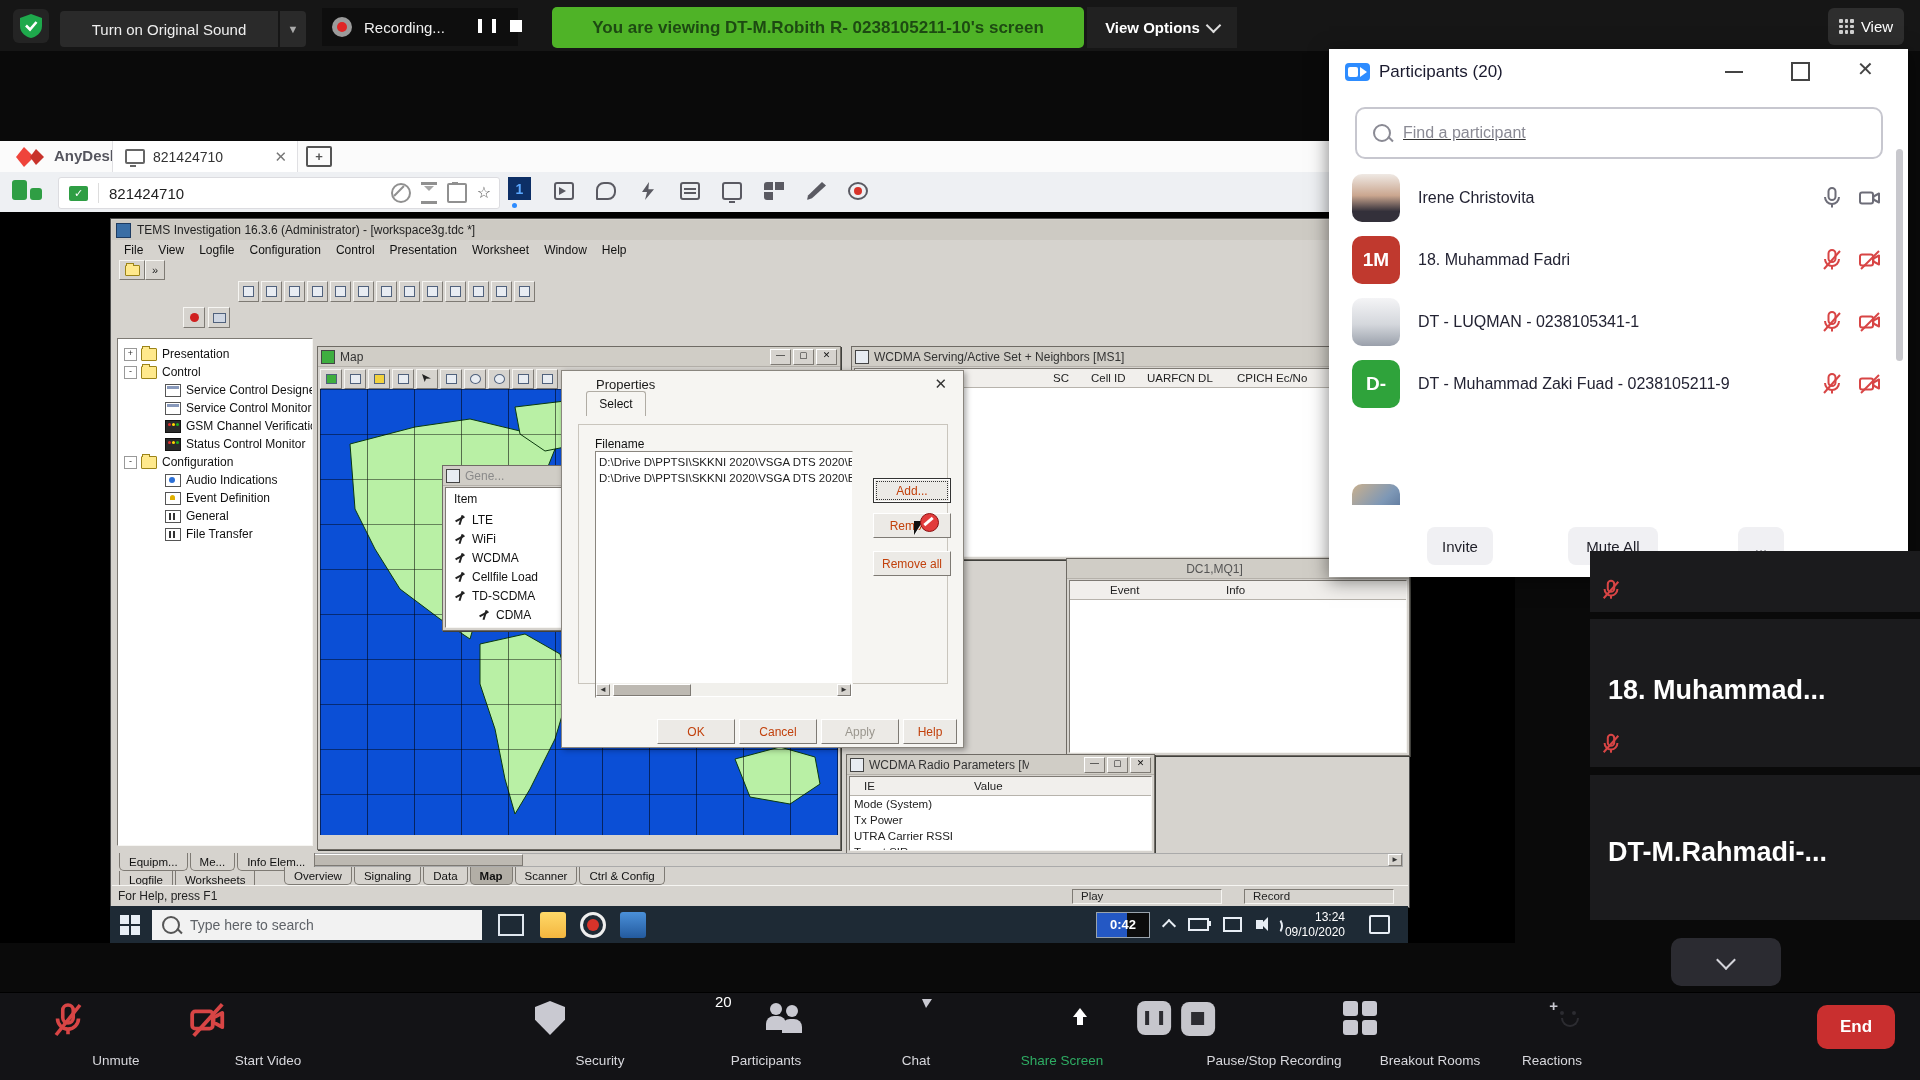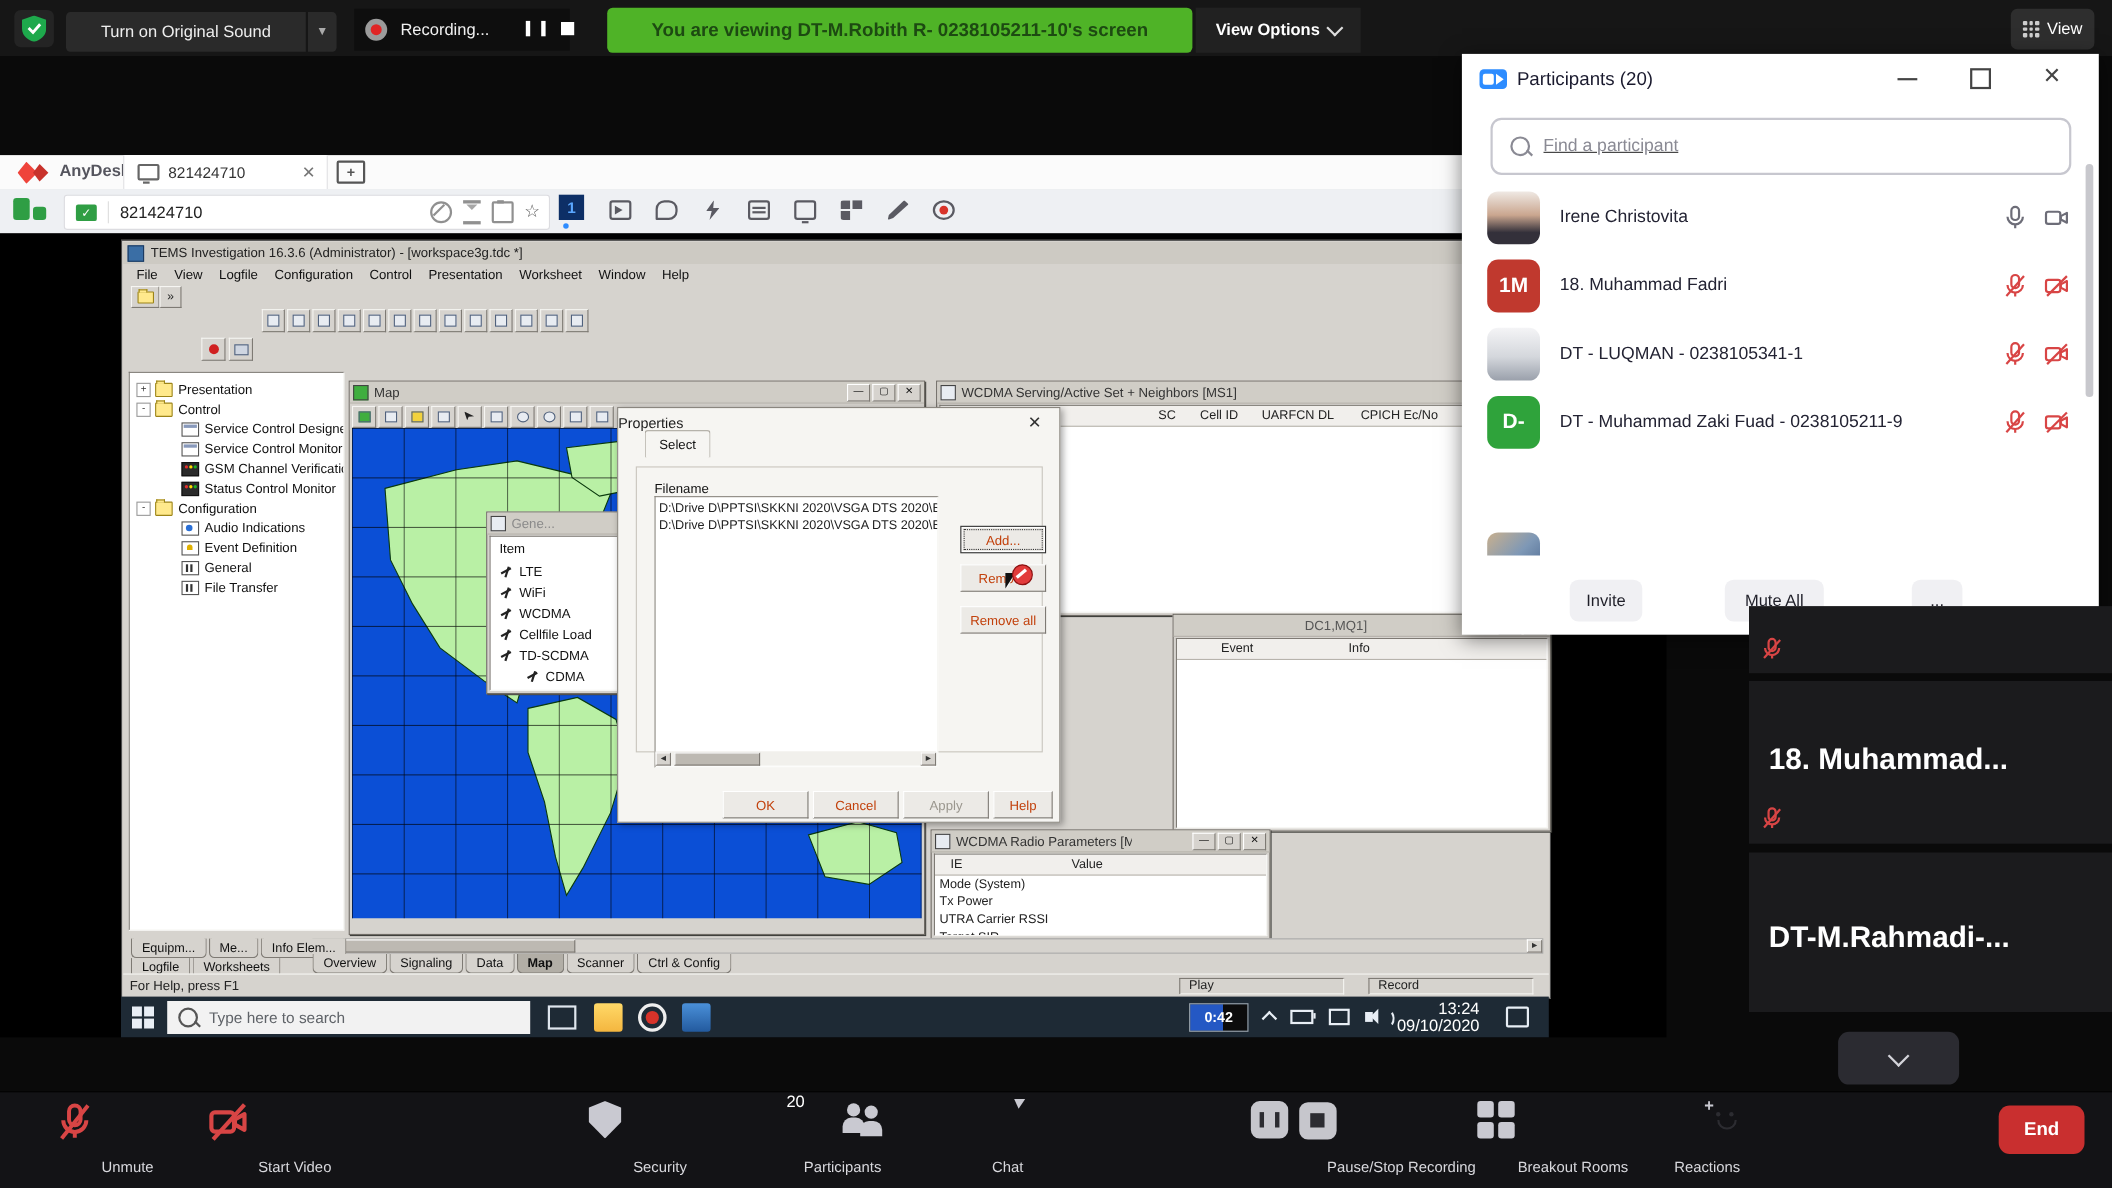--- a/index.html
+++ b/index.html
@@ -163,21 +163,21 @@
   .mico.pointer::after{border:none;background:#222;clip-path:polygon(0 0,100% 55%,45% 60%,30% 100%);}
   .mico.zoom-in::after,.mico.zoom-out::after{border-radius:50%;}
 
   
   .hscroll{position:absolute;height:12px;background:#d6d3ce;border:1px solid #aaa;display:flex;align-items:center;}
   .harrow{width:12px;height:10px;background:#d6d3ce;border:1px solid;border-color:#fff #7e7a74 #7e7a74 #fff;font-size:8px;line-height:9px;text-align:center;color:#333;flex:none;}
   .hthumb{height:10px;background:#bdb9b2;border:1px solid;border-color:#fff #7e7a74 #7e7a74 #fff;}
 
   
   .props{left:561px;top:370px;width:401px;height:376px;background:#f6f5f2;border:1px solid #8a867f;box-shadow:2px 2px 6px rgba(0,0,0,.35);position:absolute;z-index:50;}
-  .props-title{height:26px;display:flex;align-items:center;font-size:13px;color:#1a1a1a;}
+  .props-title{height:26px;display:flex;align-items:center;font-size:13px;color:#1a1a1a;padding-left:22px;margin-left:12px;}
   .props-x{margin-left:auto;margin-right:16px;font-size:15px;color:#333;}
   .props-tab{position:absolute;left:24px;top:20px;width:58px;height:24px;background:#f6f5f2;border:1px solid #b0aca4;border-bottom:none;border-radius:3px 3px 0 0;font-size:12px;color:#111;display:flex;align-items:center;justify-content:center;z-index:2;}
   .props-page{position:absolute;left:16px;top:53px;width:368px;height:258px;border:1px solid #c9c5bd;background:#f6f5f2;}
   .props-label{position:absolute;left:33px;top:66px;font-size:12px;color:#111;}
   .props-list{position:absolute;left:33px;top:80px;width:258px;height:247px;background:#fff;border:1px solid;border-color:#8a867f #f6f5f2 #f6f5f2 #8a867f;font-size:11.5px;color:#222;line-height:16px;padding:2px 3px;box-sizing:border-box;white-space:nowrap;overflow:hidden;}
   .props-hscroll{position:absolute;left:34px;top:312px;width:255px;height:13px;display:flex;align-items:center;background:#f1f0ec;}
   .pbtn{position:absolute;width:76px;height:23px;background:#eceae6;border:1px solid;border-color:#fff #7e7a74 #7e7a74 #fff;font-size:12px;color:#c2410c;display:flex;align-items:center;justify-content:center;}
   .pbtn.focus{outline:1px dotted #333;outline-offset:-4px;border-color:#333 #333 #333 #333;box-shadow:inset 0 0 0 1px #fff;}
   .pbtn.disabled{color:#9a968e;}
   .deny-cursor{position:absolute;left:352px;top:142px;width:26px;height:26px;z-index:60;}
@@ -213,21 +213,21 @@
   .tapp-blue{background:linear-gradient(180deg,#4a90d9,#235a9e);border-radius:3px;}
   .timer-badge{width:52px;height:24px;border:1px solid #9aa4ad;background:linear-gradient(90deg,#2458c4 0 58%,#0c0c0c 58%);color:#fff;font-size:13px;font-weight:bold;display:flex;align-items:center;justify-content:center;margin-left:auto;}
   .tray{display:flex;align-items:center;gap:14px;margin-left:14px;color:#e8eef5;}
   .caret-up{width:8px;height:8px;border-left:2px solid #e8eef5;border-top:2px solid #e8eef5;transform:rotate(45deg);margin-top:3px;}
   .batt{width:17px;height:9px;border:2px solid #e8eef5;position:relative;}
   .batt::after{content:"";position:absolute;right:-4px;top:1px;width:2px;height:5px;background:#e8eef5;}
   .net{width:15px;height:11px;border:2px solid #e8eef5;}
   .spk{width:7px;height:9px;background:#e8eef5;position:relative;}
   .spk::before{content:"";position:absolute;left:5px;top:-3px;border-top:7px solid transparent;border-bottom:7px solid transparent;border-right:7px solid #e8eef5;}
   .spk::after{content:"";position:absolute;left:15px;top:-2px;width:8px;height:12px;border:2px solid transparent;border-right-color:#e8eef5;border-radius:50%;}
-  .clock{font-size:15px;color:#fff;text-align:right;line-height:15px;margin-left:22px;}
+  .clock{font-size:12px;color:#fff;text-align:right;line-height:15px;margin-left:22px;}
   .notif{width:17px;height:15px;border:2px solid #e8eef5;border-radius:2px;margin:0 18px 0 24px;}
 
   
   .thumb{position:absolute;left:1590px;width:330px;background:#1b1b1d;}
   .thumb-name{color:#fff;font-weight:bold;font-size:27px;padding-left:18px;white-space:nowrap;overflow:hidden;}
   .mic-off-sm{position:absolute;left:10px;width:22px;height:22px;}
   .mic-off-sm svg{width:22px;height:22px;stroke:#d84545;fill:none;stroke-width:2.2;}
   .strip-chevron{left:1671px;top:938px;width:110px;height:48px;background:#2b2b31;border-radius:10px;position:absolute;display:flex;align-items:center;justify-content:center;}
   .strip-chevron .chev-down{width:12px;height:12px;border-color:#d4d4da;}
 
@@ -911,20 +911,24 @@
       <span class="bic persons"></span>
       <span class="pcount">20</span>
       <span class="blabel">Participants</span>
     </div>
 
     <div class="bitem" style="left:816px;width:100px;height:88px;">
       <span class="bic chat-bub"></span>
       <span class="blabel">Chat</span>
     </div>
 
+    <div class="bitem" style="left:938px;width:124px;height:88px;color:#2eac63;">
+      <span class="bic share-sq"></span>
+      <span class="blabel">Share Screen</span>
+    </div>
 
     <div class="bitem" style="left:1078px;width:196px;height:88px;">
       <span class="bic" style="white-space:nowrap;">
         <span class="ps-btn">
             <span class="ps-pause"></span>
           </span>
         <span class="ps-btn">
             <span class="ps-stop"></span>
           </span>
       </span>

